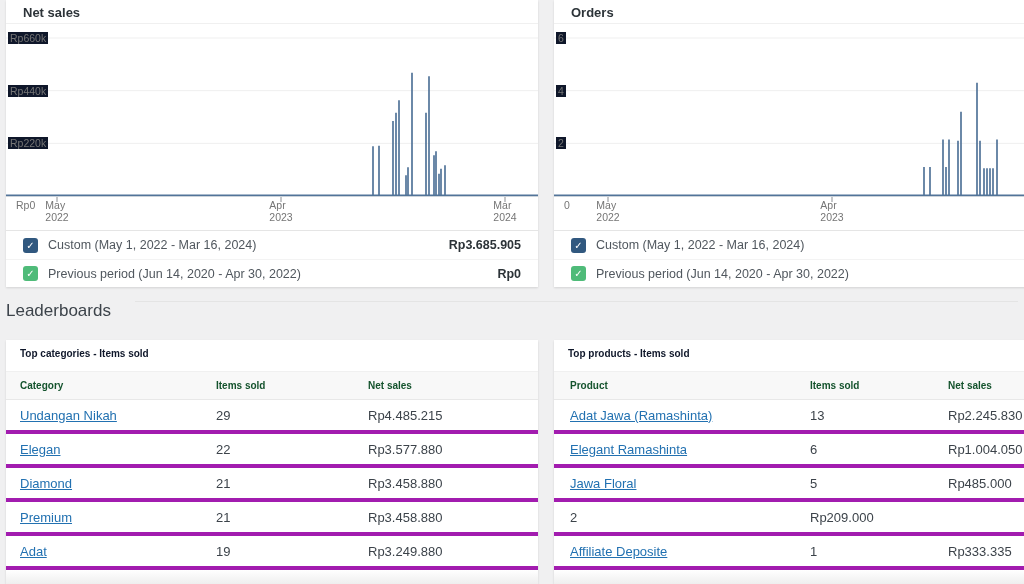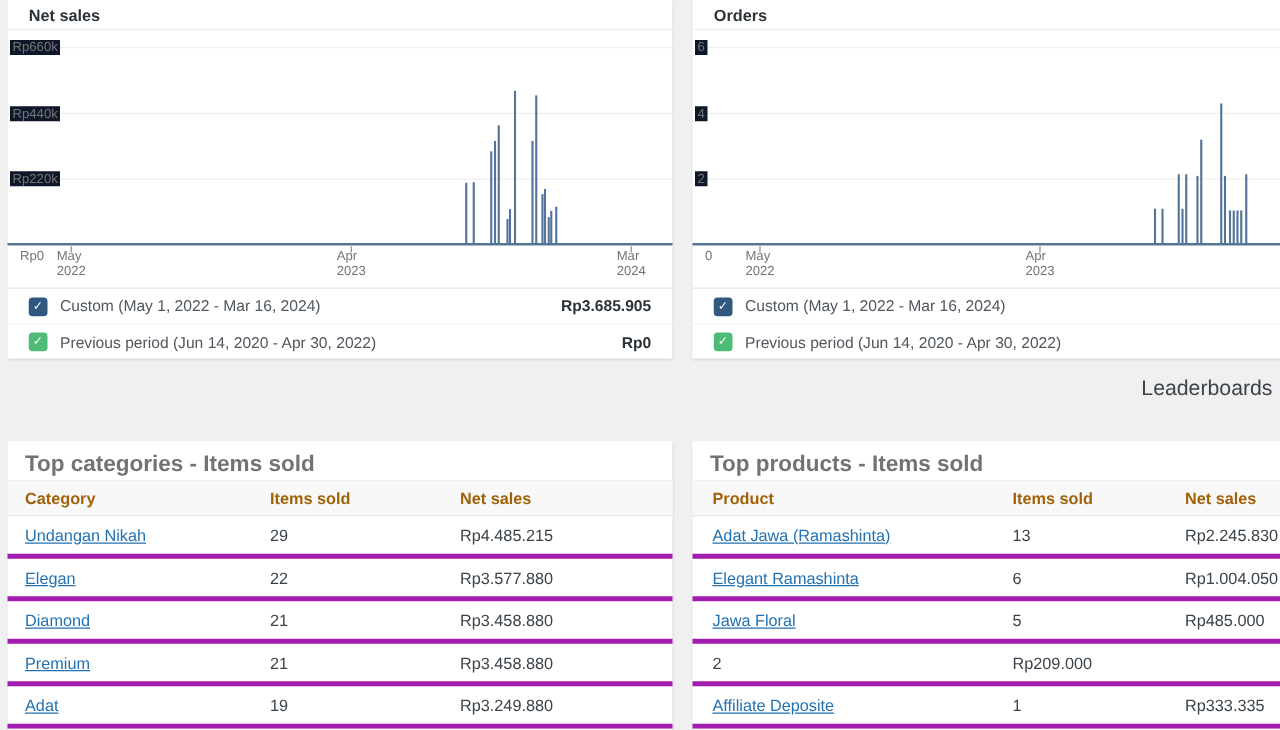--- a/index.html
+++ b/index.html
@@ -41,37 +41,37 @@
   .legrow + .legrow { border-top:1px solid #f3f3f3; }
   .cb {
     width:15px; height:15px; border-radius:3px; margin-right:10px;
     color:#fff; font-size:10px; font-weight:700;
     display:flex; align-items:center; justify-content:center; flex:none;
   }
   .leglabel { font-size:12.5px; color:#50575e; }
   .legval { margin-left:auto; font-size:12.5px; font-weight:700; color:#2c3338; }
 
   .section-title {
-    display:flex; align-items:flex-end; gap:13px;
-    margin:14px 6px 19px; font-size:17px; font-weight:400; color:#3c434a;flex-direction:column;
+    display:flex; align-items:flex-start; gap:24px;
+    margin:14px 6px 19px; font-size:17px; font-weight:400; color:#3c434a;
   }
   .ruler { flex:1; height:1px; background:#e4e4e4; }
 
   .cards-row { display:flex; gap:16px; margin-left:6px; align-items:flex-start; }
   .card { background:#fff; box-shadow:0 1px 2px rgba(0,0,0,.12); }
   .card-left { width:532px; flex:none; }
   .card-right { width:640px; flex:none; }
   .card-title {
-    height:32px; padding:8px 14px 0; font-size:18px; font-weight:700;
-    color:#737373; border-bottom:1px solid #f0f0f0;
+    height:32px; padding:8px 14px 0; font-size:10px; font-weight:700;
+    color:#0f172a; border-bottom:1px solid #f0f0f0;
   }
   .thead {
     display:grid; height:28px; align-items:center;
     background:#f8f8f8; border-bottom:1px solid #e8e8e8;
-    font-size:13px; font-weight:700; color:#a16207;
+    font-size:10px; font-weight:700; color:#14532d;
   }
   .trow {
     display:grid; height:34px; align-items:center;
     border-bottom:4px solid #a21caf; font-size:13px; color:#3c434a;
   }
   .grid-cat { grid-template-columns:196px 152px 1fr; padding-left:14px; }
   .grid-prod { grid-template-columns:240px 138px 1fr; padding-left:16px; }
   .trow a { color:#2271b1; text-decoration:underline; }
   .footer-shade { height:18px; background:linear-gradient(#ffffff,#eaeaea); }
 </style>

